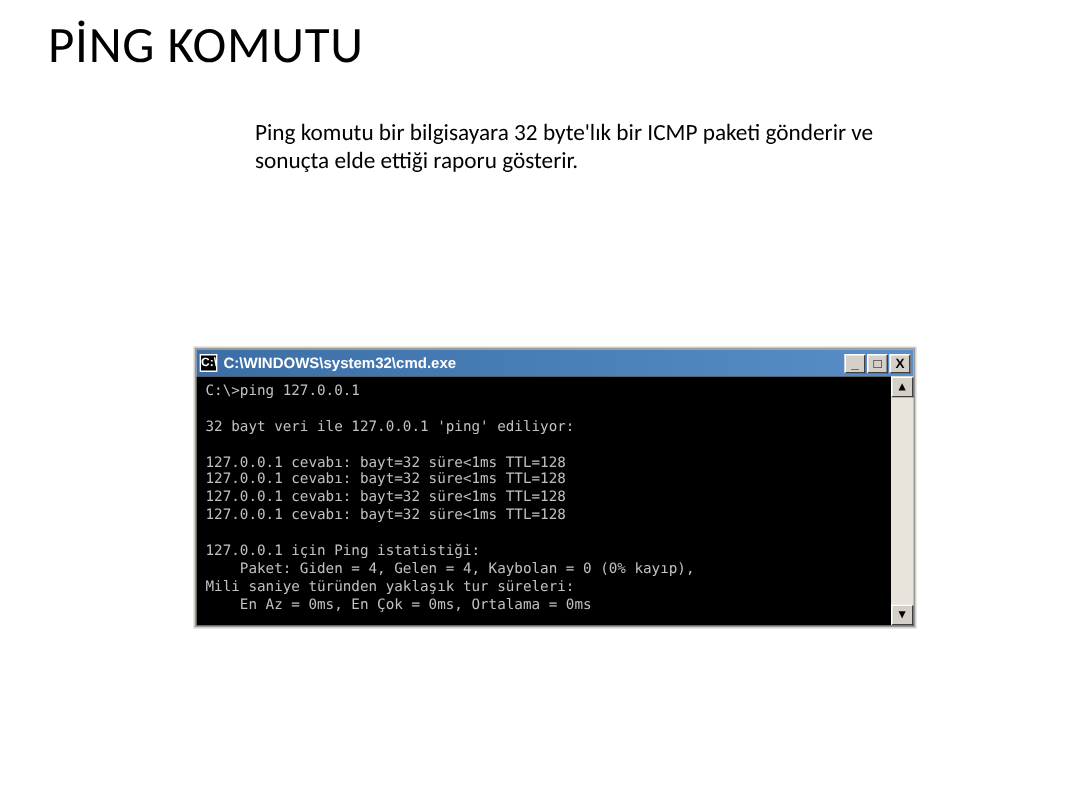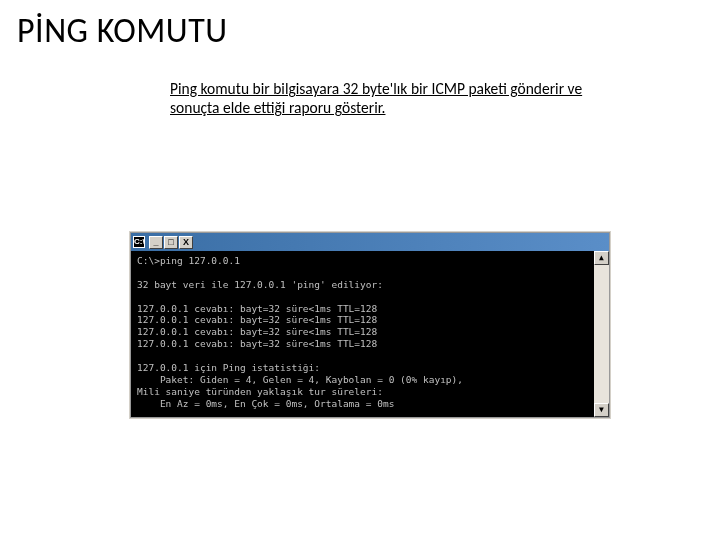--- a/index.html
+++ b/index.html
@@ -8,29 +8,28 @@
     width: 720px;
     height: 540px;
     background: #fff;
     font-family: Calibri, Arial, sans-serif;
     color: #000;
     position: relative;
   }
   .slide-title {
     font-size: 34px;
     font-weight: 400;
-    padding: 10px 0 0 17px;
+    padding: 10px 0 0 32px;
     letter-spacing: 0.5px;
   }
   .desc-block {
     margin: 28px 0 0 170px;
     width: 440px;
     font-size: 15.5px;
     line-height: 1.25;
-    text-decoration: underline;
   }
   .desc-block p { margin: 0 0 12px 0; }
 
   .cmd-window {
     position: absolute;
     left: 130px;
     top: 232px;
     width: 480px;
     border: 1px solid #999;
     box-shadow: 0 0 0 1px #d4d0c8;
@@ -110,20 +109,21 @@
 
 <div class="slide-title">PİNG KOMUTU</div>
 
 <div class="desc-block">
   <p>Ping komutu bir bilgisayara 32 byte'lık bir ICMP paketi gönderir ve sonuçta elde ettiği raporu gösterir.</p>
 </div>
 
 <div class="cmd-window">
   <div class="titlebar">
     <div class="sysicon">C:\</div>
+    <div class="title-text">C:\WINDOWS\system32\cmd.exe</div>
     <div class="titlebar-btns">
       <div class="btn">_</div>
       <div class="btn">□</div>
       <div class="btn">X</div>
     </div>
   </div>
   <div class="terminal-body">C:\&gt;ping 127.0.0.1
 
 32 bayt veri ile 127.0.0.1 'ping' ediliyor:
 

